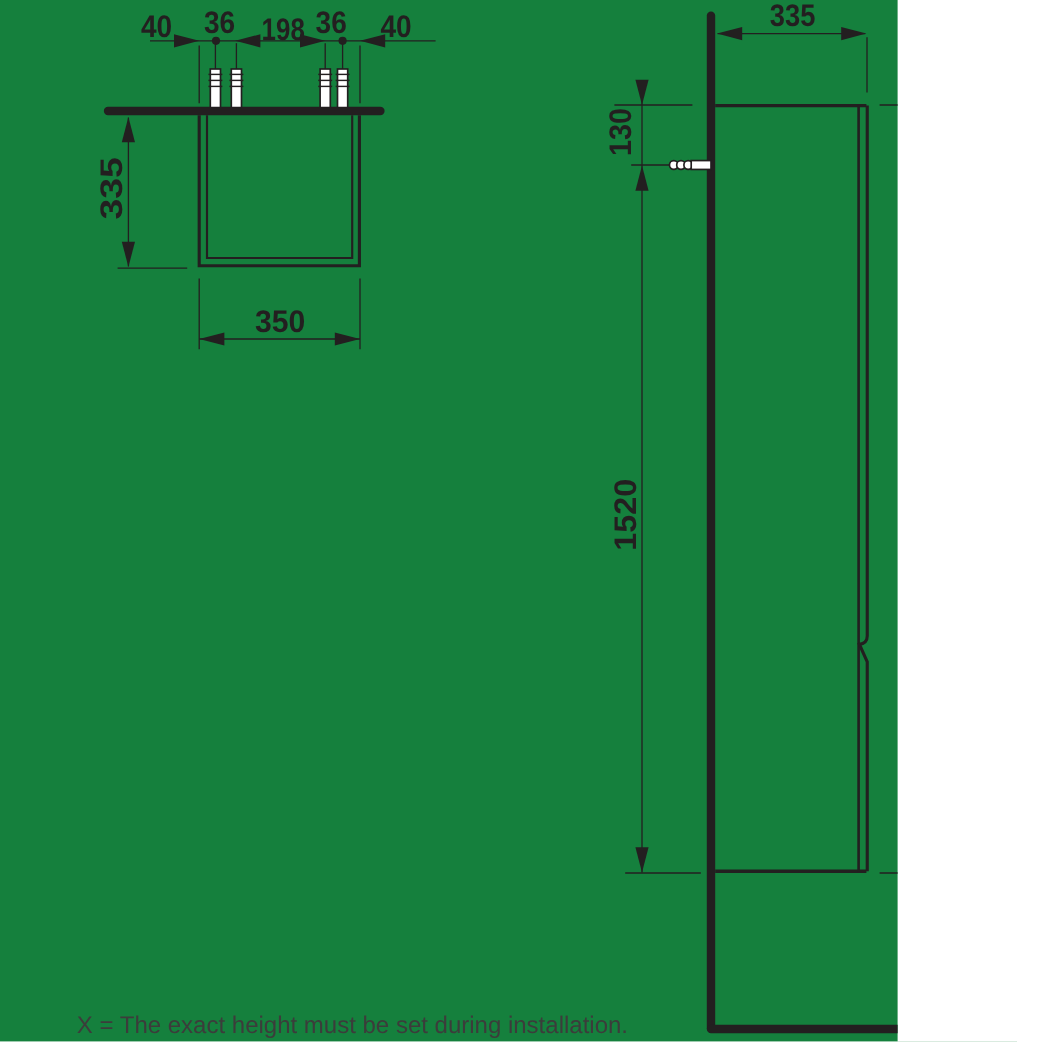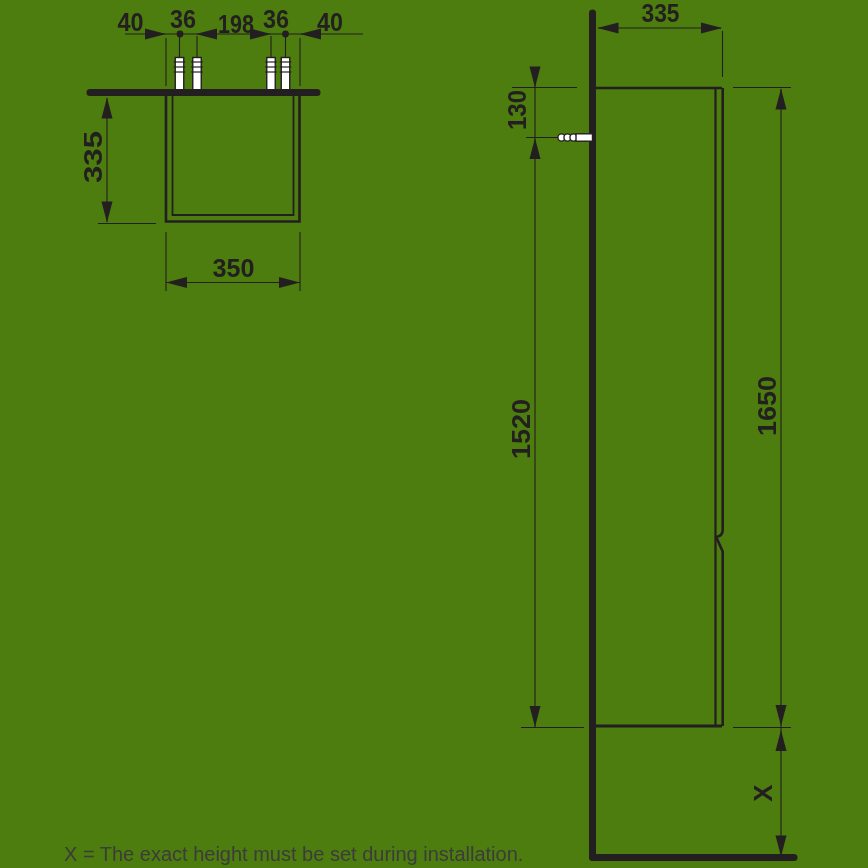--- a/index.html
+++ b/index.html
@@ -1,16 +1,16 @@
 <!DOCTYPE html>
 <html><head>
 <meta charset="utf-8">
 <style>
   html,body { margin:0; padding:0; background:#ffffff; }
-  .frame { position:relative; width:868px; height:868px; background:#4d7c0f; overflow:hidden; }
+  .frame { position:relative; width:748px; height:868px; background:#15803d; overflow:hidden; }
   svg { display:block; }
   .ln   { stroke:#231f20; stroke-width:1.1; fill:none; }
   .md   { stroke:#231f20; fill:none; }
   .tk   { stroke:#231f20; stroke-width:7; stroke-linecap:round; fill:none; }
   .ah   { fill:#231f20; stroke:none; }
   .dot  { fill:#231f20; stroke:none; }
   .plug { stroke:#231f20; stroke-width:1.4; fill:#ffffff; }
   .rib  { stroke:#231f20; stroke-width:1.2; fill:none; }
   text  { font-family:"Liberation Sans", sans-serif; font-weight:700; font-size:26px;
           fill:#231f20; text-anchor:middle; }

